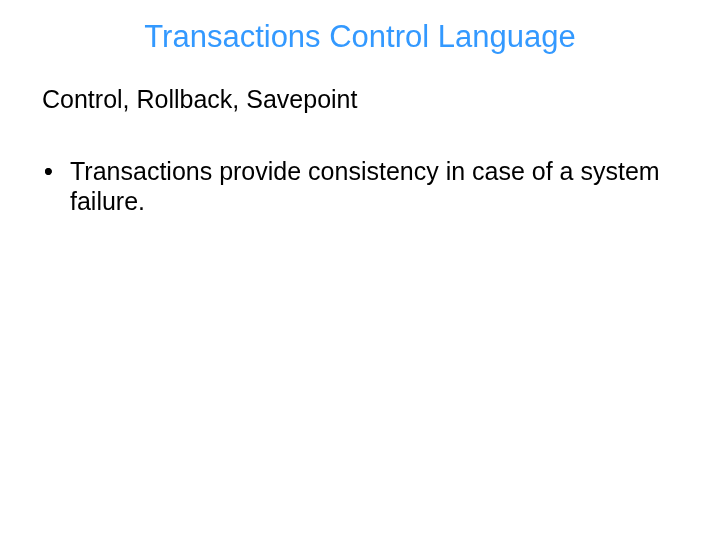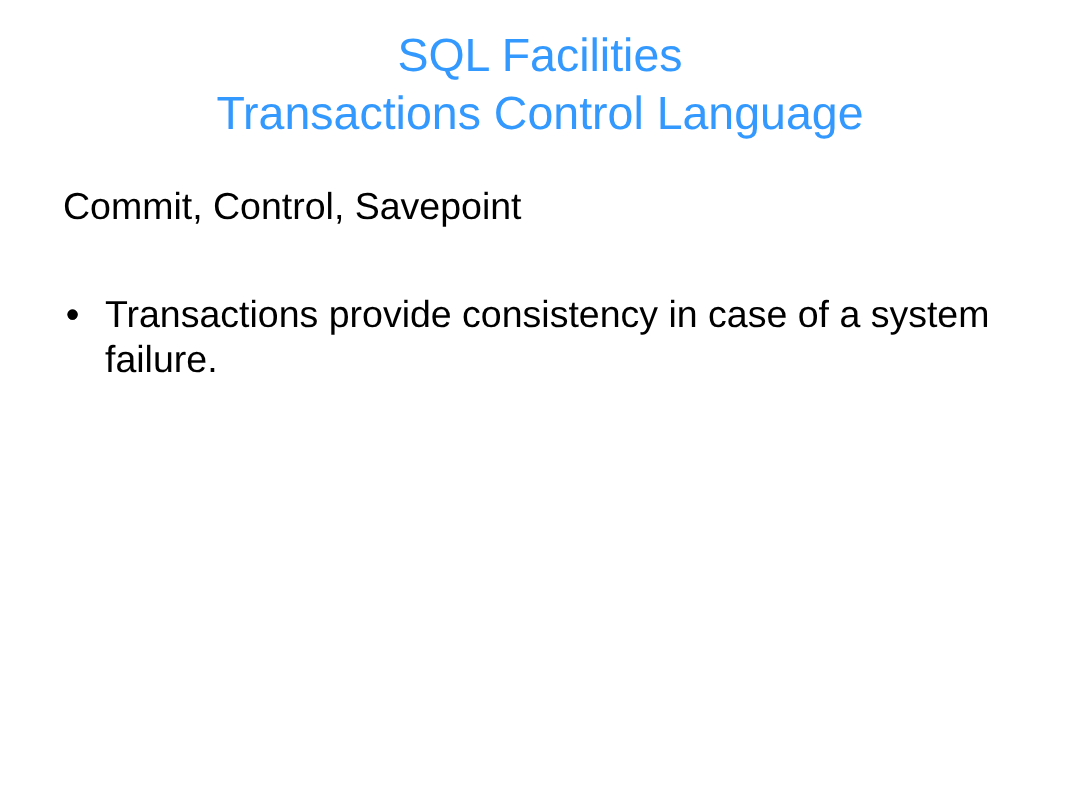--- a/index.html
+++ b/index.html
@@ -47,25 +47,24 @@
       position: absolute;
       left: 2px;
       top: 0;
       font-size: 25px;
     }
   </style>
 </head>
 <body>
 
 <div class="title-block">
-  <div class="title-line">SQL Facilities</div>
   <div class="title-line">Transactions Control Language</div>
 </div>
 
-<div class="subtitle">Commit, Control, Savepoint</div>
+<div class="subtitle">Control, Rollback, Savepoint</div>
 
 <ul class="bullets">
   <li class="bullet-item">
     <span class="bullet-dot">•</span>
   </li>
   <li class="bullet-item">
     <span class="bullet-dot">•</span>
     <span>Transactions provide consistency in case of a system failure.</span>
   </li>
 </ul>

